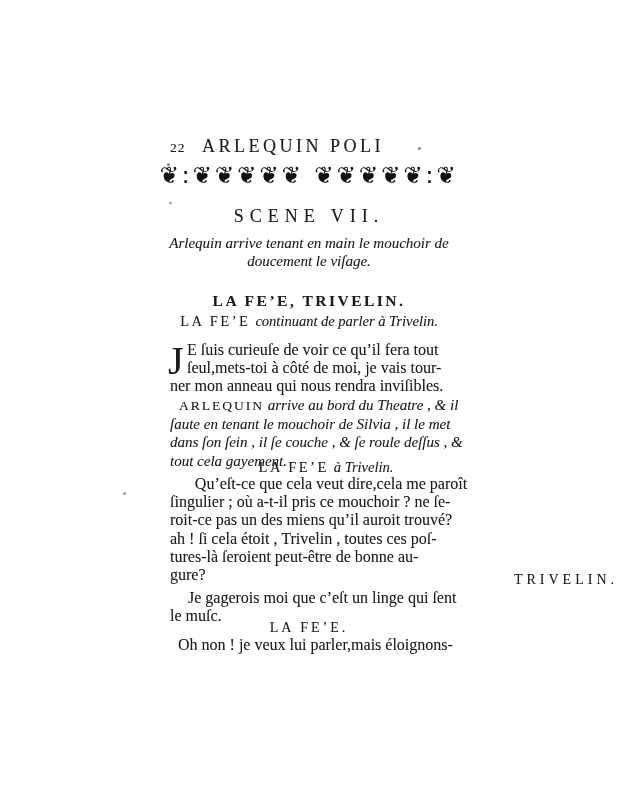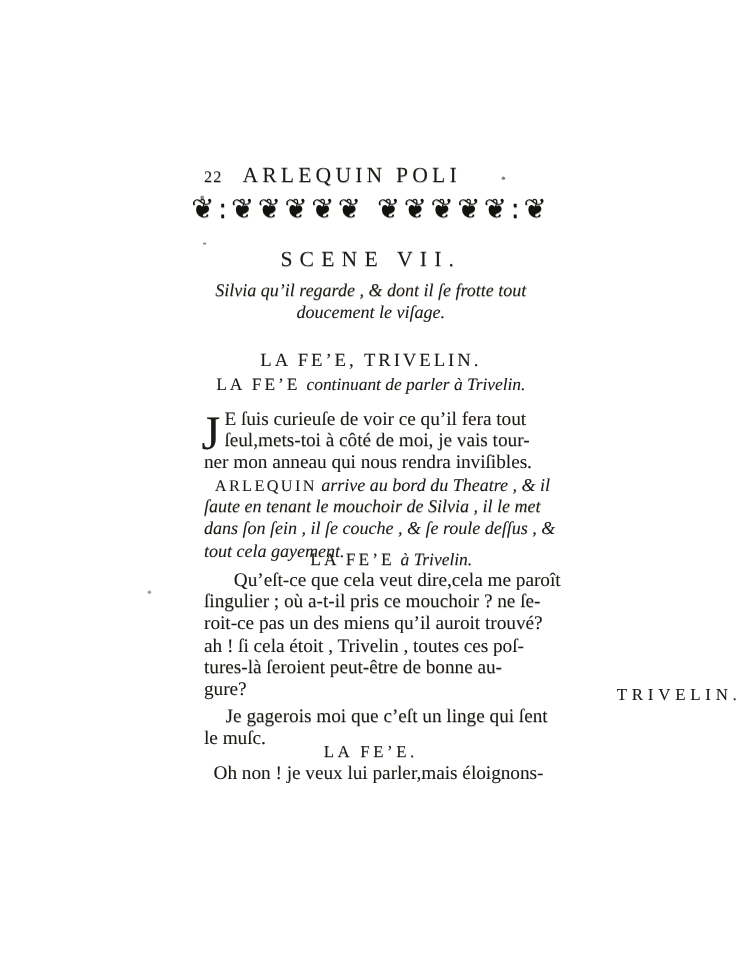--- a/index.html
+++ b/index.html
@@ -25,21 +25,21 @@
 
   
   .ornament-row { top:159px; font-family:"DejaVu Sans","DejaVu Serif",sans-serif;
                   font-size:23px; line-height:32px; letter-spacing:3px; color:#14120f; }
 
   .scene-heading { top:206px; font-size:18px; letter-spacing:6px; }
 
   
   .opening-direction { top:235px; font-style:italic; font-size:15px; line-height:17.6px; }
 
-  .cast-heading { top:292px; font-size:15.5px; letter-spacing:2.5px; }
+  .cast-heading { top:292px; font-size:15.5px; letter-spacing:2.5px;font-weight:bold; }
 
   .speaker-line { font-size:14.5px; line-height:16px; }
   .speaker-caps { font-style:normal; letter-spacing:2.5px; font-size:14.5px; }
   .speaker-italic { font-style:italic; font-size:14.5px; margin-left:5px; }
 
   .speaker1 { top:313px; }
   .speaker2 { top:459px;margin-left:34px; }
   .speaker3 { top:572px; font-size:14px; letter-spacing:4px;text-align:right; }
   .speaker4 { top:620px; font-size:14px; letter-spacing:3px; }
 
@@ -77,21 +77,21 @@
     <span class="page-number">22</span>
     <span class="running-title nowrap">ARLEQUIN POLI</span>
   </div>
   <div class="stray-mark"></div>
 
   <div class="abs centered ornament-row nowrap">❦:❦❦❦❦❦ ❦❦❦❦❦:❦</div>
 
   <div class="abs centered scene-heading nowrap">SCENE VII.</div>
 
   <div class="abs centered opening-direction">
-    <div class="nowrap">Silvia qu’il regarde , &amp; dont il ſe frotte tout</div>
+    <div class="nowrap">Arlequin arrive tenant en main le mouchoir de</div>
     <div class="nowrap">doucement le viſage.</div>
   </div>
 
   <div class="abs centered cast-heading nowrap">LA FE’E, TRIVELIN.</div>
 
   <div class="abs centered speaker-line speaker1 nowrap">
     <span class="speaker-caps">LA FE’E</span><span class="speaker-italic">continuant de parler à Trivelin.</span>
   </div>
 
   <div class="abs speech speech1">

